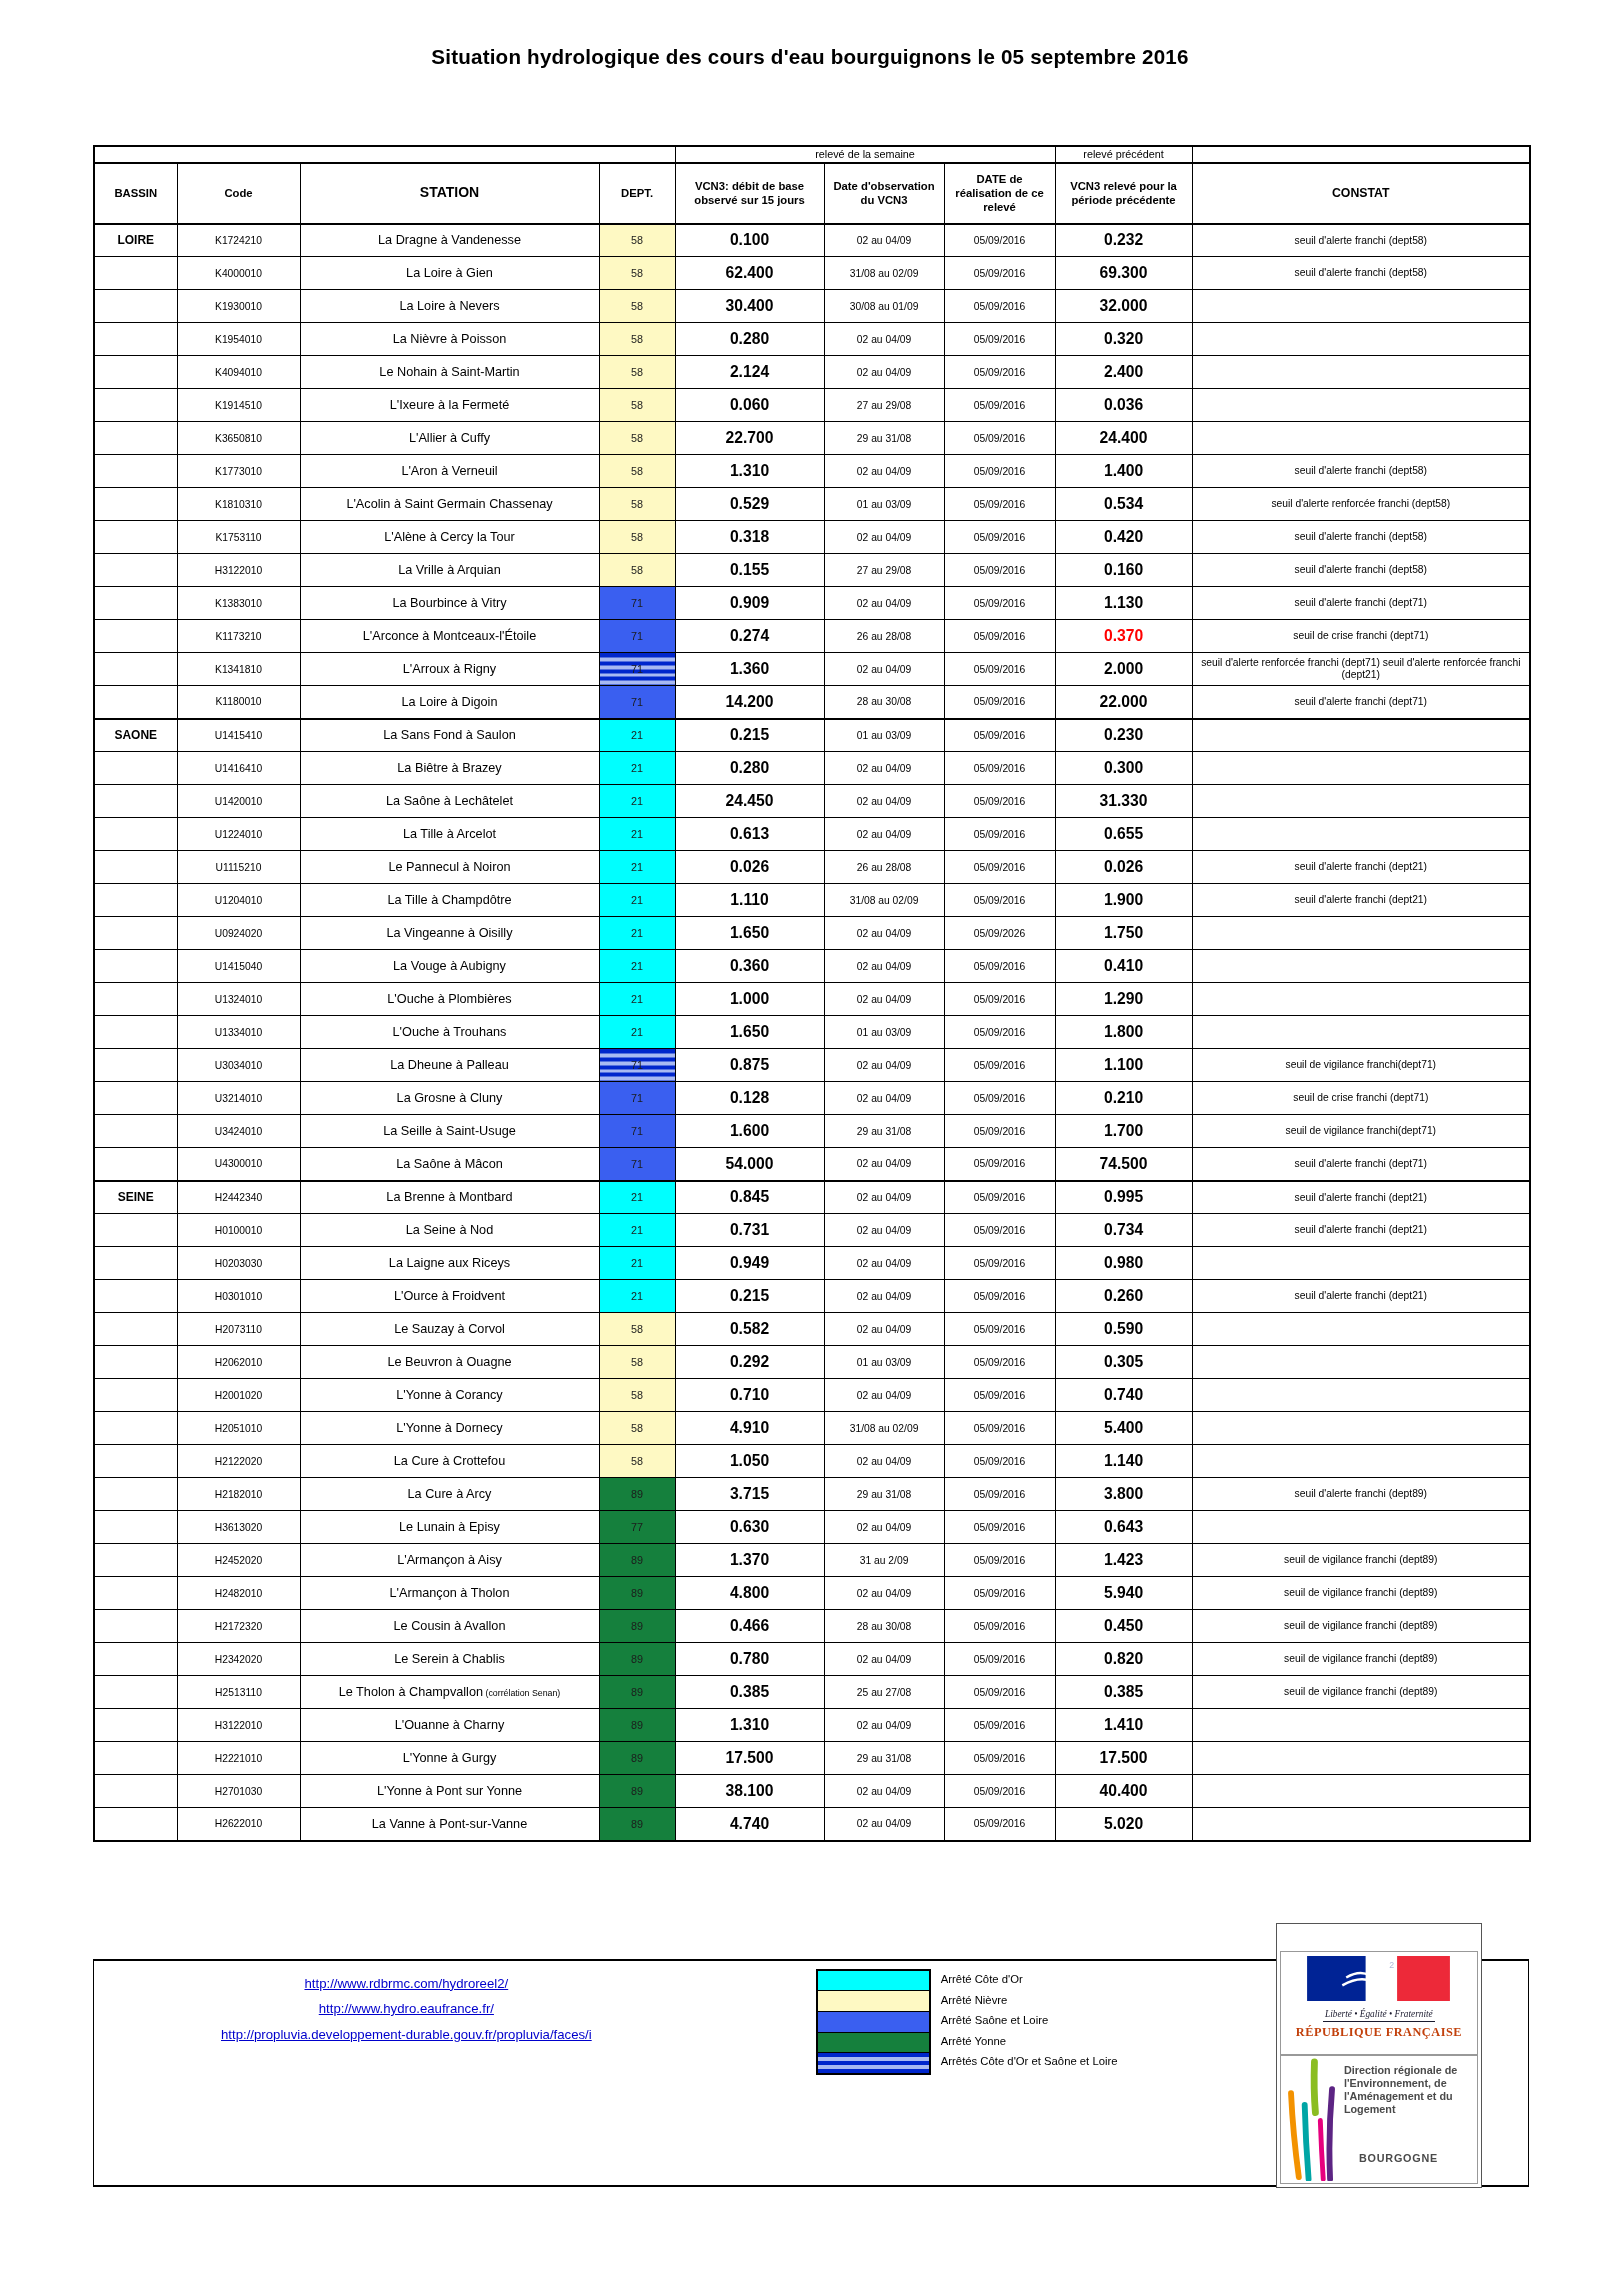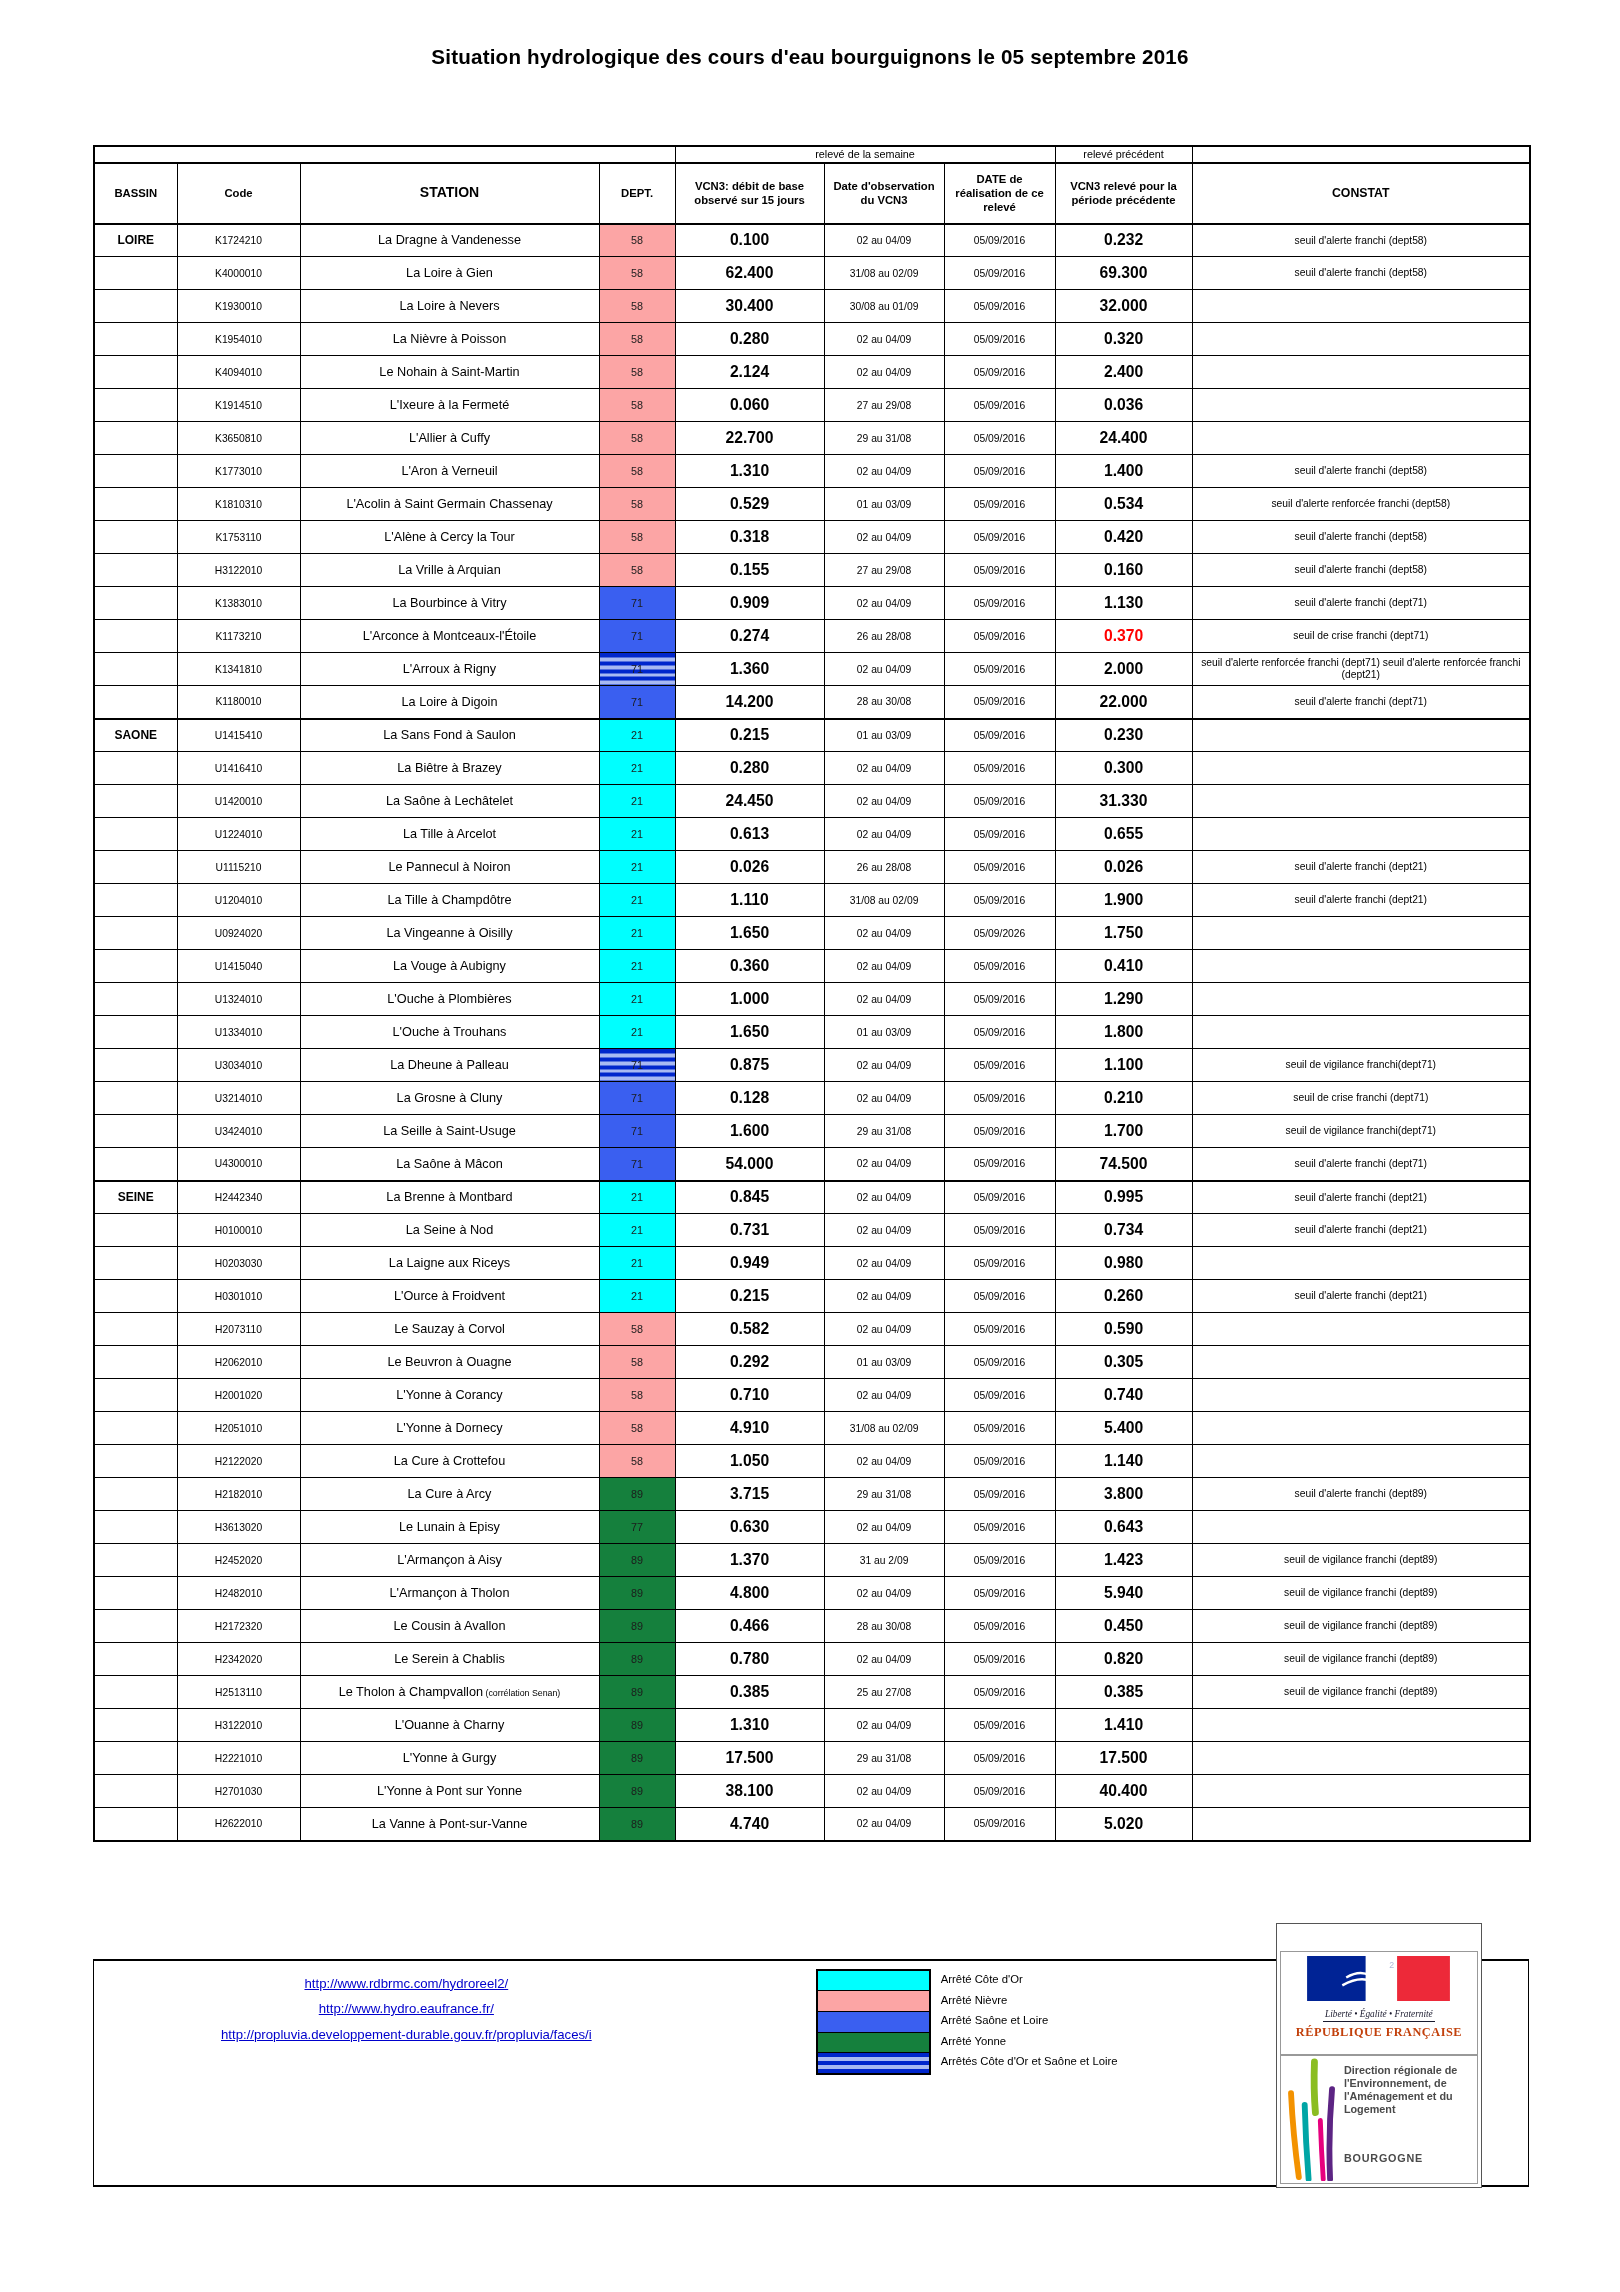--- a/index.html
+++ b/index.html
@@ -26,21 +26,21 @@
   td.code{font-size:10.3px;}
   td.station{font-size:12.7px;}
   td.station .st-note{font-size:8.8px;}
   td.dept{font-size:10.8px;color:#1c1c1c;}
   td.vcn3,td.prev{font-size:15.7px;font-weight:bold;}
   td.dobs,td.dreal,td.constat{font-size:10.3px;}
   td.constat{line-height:1.15;}
   td.prev.alert-red{color:#ff0000;}
   tr.group-start td{border-top:2.9px solid #000;}
 
-  .ds-y{background:#fca5a5;}
+  .ds-y{background:#fef9c3;}
   .ds-b{background:#3a5ff0;color:#0a1440;}
   .ds-c{background:#00ffff;color:#123;}
   .ds-g{background:#15803d;color:#123;}
   .ds-s{background:repeating-linear-gradient(180deg,#0026cc 0 3.9px,#a8b9f2 3.9px 7.8px);color:#0a1440;}
 
   
   .footer{position:absolute;left:93px;top:1959px;width:1434px;height:224px;
           border-top:2.9px solid #000;border-bottom:2.9px solid #000;
           border-left:1px solid #000;border-right:1px solid #000;text-align:center;}
   .links{position:absolute;left:127px;top:9.8px;font-size:13.2px;line-height:25.5px;}
@@ -61,21 +61,21 @@
   .rf-flag{margin:3.9px auto 2px auto;display:block;}
   .rf-motto{font-family:"Liberation Serif",serif;font-style:italic;font-size:9.3px;
             color:#1a1a2e;border-bottom:1px solid #1a1a2e;display:inline-block;
             padding:0 2px 2px 2px;}
   .rf-name{font-family:"Liberation Serif",serif;font-size:12.3px;font-weight:bold;
            letter-spacing:0.5px;margin-top:2.9px;color:#c2410c;}
   .logo-dreal{position:absolute;left:2.9px;top:131px;width:196px;height:127px;
               border:1px solid #999;}
   .dreal-text{position:absolute;left:63px;top:7.8px;width:129px;font-size:10.8px;
               font-weight:bold;color:#4a4a4a;line-height:1.22;}
-  .dreal-region{position:absolute;left:63px;top:96px;font-size:10.8px;font-weight:bold;
+  .dreal-region{position:absolute;left:78px;top:96px;font-size:10.8px;font-weight:bold;
                 letter-spacing:0.8px;color:#4a4a4a;}
 </style>
 </head>
 <body>
 
 <div class="page">
 
   <div class="title">Situation hydrologique des cours d'eau bourguignons le 05 septembre 2016</div>
 
   <table class="hydro">

